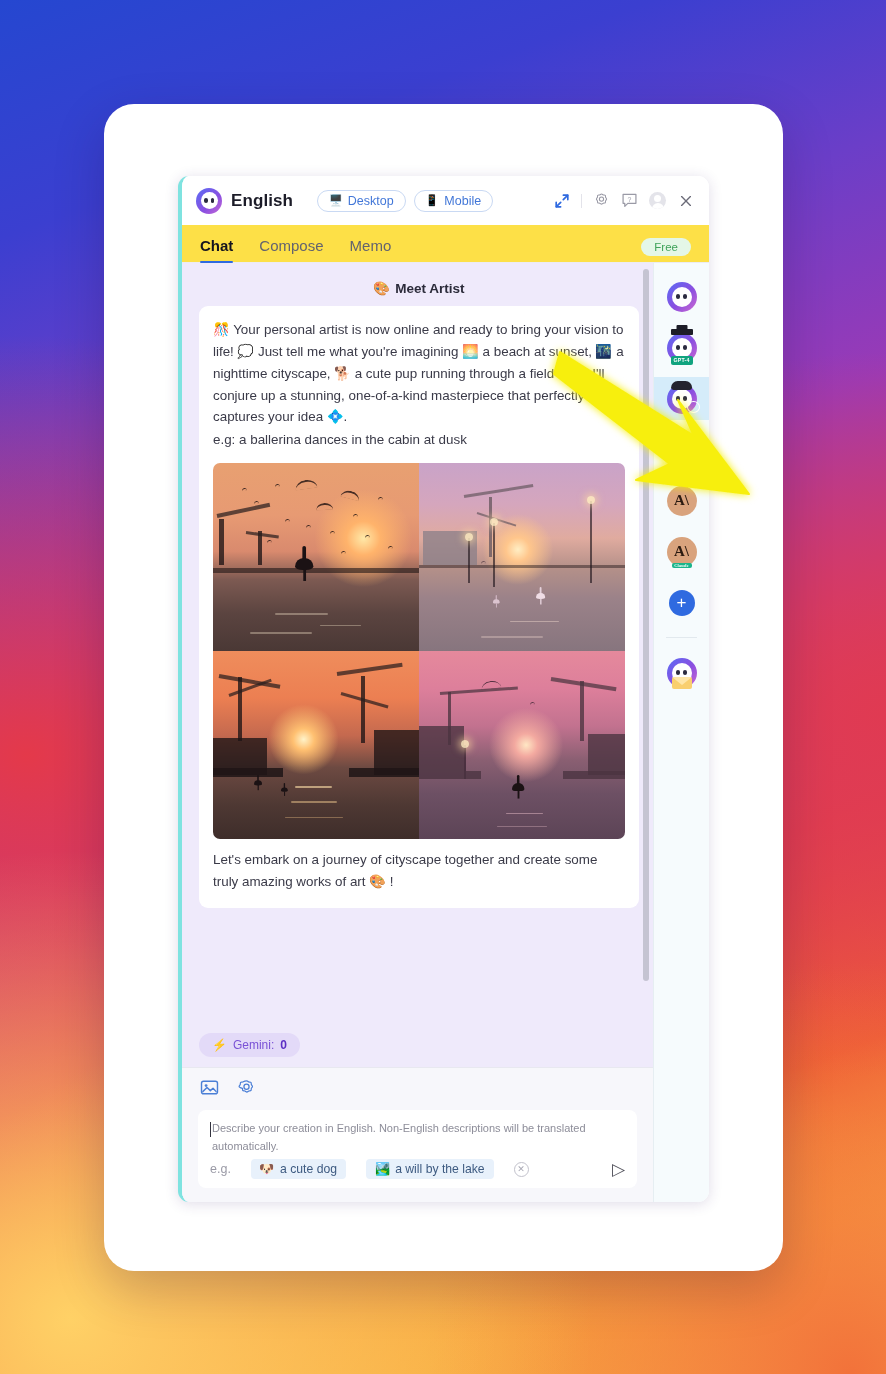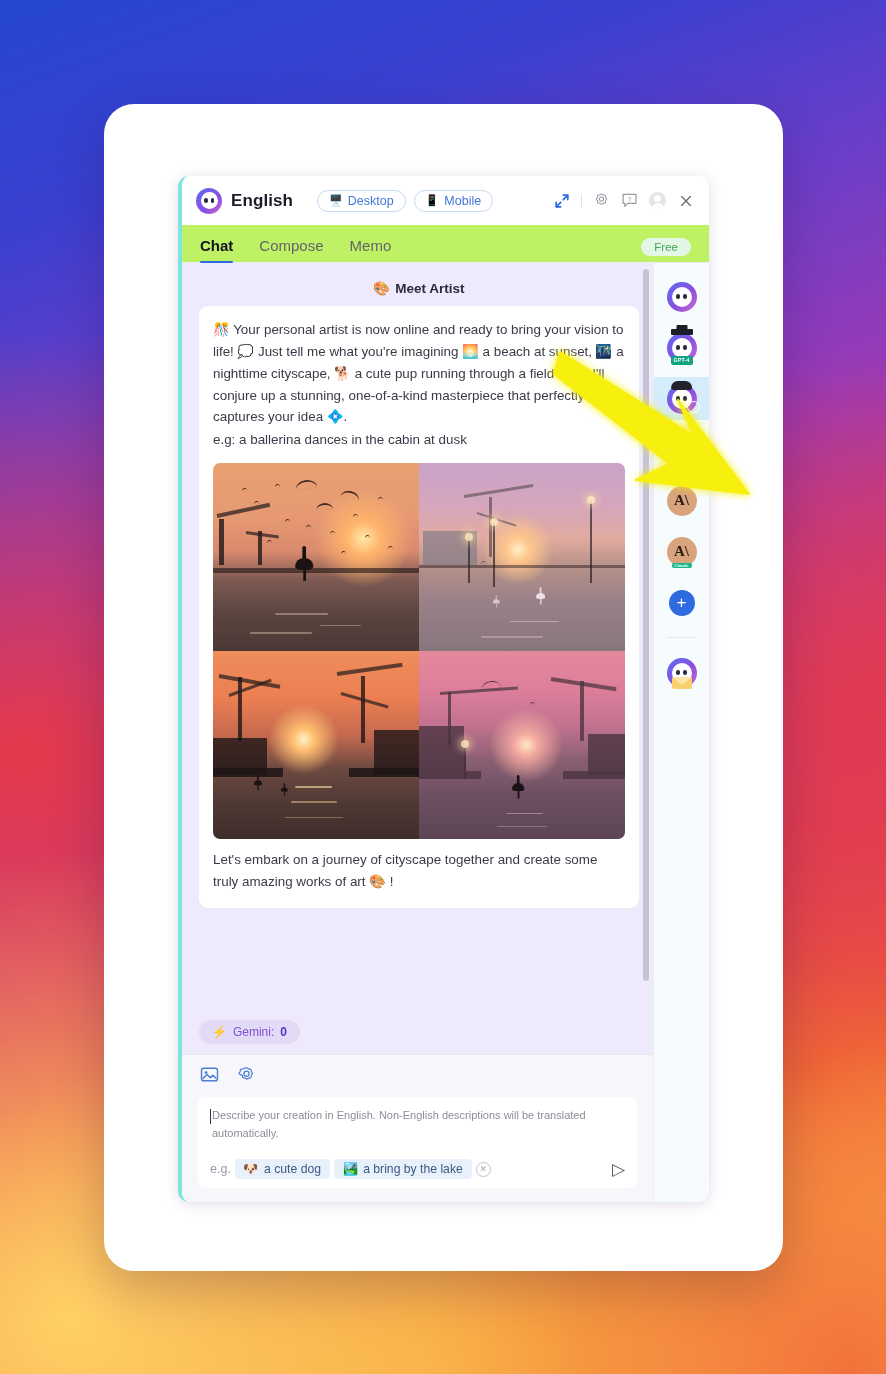--- a/index.html
+++ b/index.html
@@ -88,21 +88,21 @@
   }
   .avatar-circ::after {
     content: ""; position: absolute; left: 2.5px; top: 11px;
     width: 12px; height: 9px; border-radius: 6px 6px 0 0; background: #fff;
   }
 
   
   .tabbar {
     height: 38px; flex: 0 0 38px;
     display: flex; align-items: flex-end;
-    padding: 0 18px; background: #bef264;
+    padding: 0 18px; background: #fde047;
     border-bottom: 1px solid #ececf2;
     gap: 26px; position: relative;
   }
   .tab {
     font-size: 15px; color: #63636f; padding-bottom: 8px;
     position: relative; cursor: pointer;
   }
   .tab.active { color: #14141f; font-weight: 700; }
   .tab.active::after {
     content: ""; position: absolute; left: 0; right: 0; bottom: -1px;
@@ -211,21 +211,21 @@
     background: #fff; border-radius: 8px;
     padding: 10px 12px 9px 12px;
   }
   .ph {
     font-size: 11px; line-height: 1.62; color: #8d8d99;
     position: relative; padding-left: 2px;
   }
   .caret {
     position: absolute; left: 0; top: 2px; width: 1.4px; height: 15px; background: #33333f;
   }
-  .eg-row { display: flex; align-items: center; gap: 4px; margin-top: 16px; }
+  .eg-row { display: flex; align-items: center; gap: 20px; margin-top: 3px; }
   .eg-label { font-size: 12.5px; color: #9a9aa6; }
   .chip {
     display: inline-flex; align-items: center; gap: 5px;
     background: #e8f1fb; color: #3d5a80;
     font-size: 12.2px; padding: 3px 9px; border-radius: 4px;
     white-space: nowrap;
   }
   .xcirc {
     width: 15px; height: 15px; border-radius: 50%;
     border: 1.2px solid #c2c2cc; color: #a8a8b4;
@@ -547,21 +547,21 @@
               <span>Describe your creation in English. Non-English descriptions will be translated automatically.</span>
             </div>
             <div class="eg-row">
               <span class="eg-label">e.g.</span>
               <span class="chip">
                 <span>🐶</span>
                 <span>a cute dog</span>
               </span>
               <span class="chip">
                 <span>🏞️</span>
-                <span>a bring by the lake</span>
+                <span>a will by the lake</span>
               </span>
               <span class="xcirc">✕</span>
               <span class="sendbtn">▷</span>
             </div>
           </div>
         </div>
       </div>
 
       <div class="rail">
 

